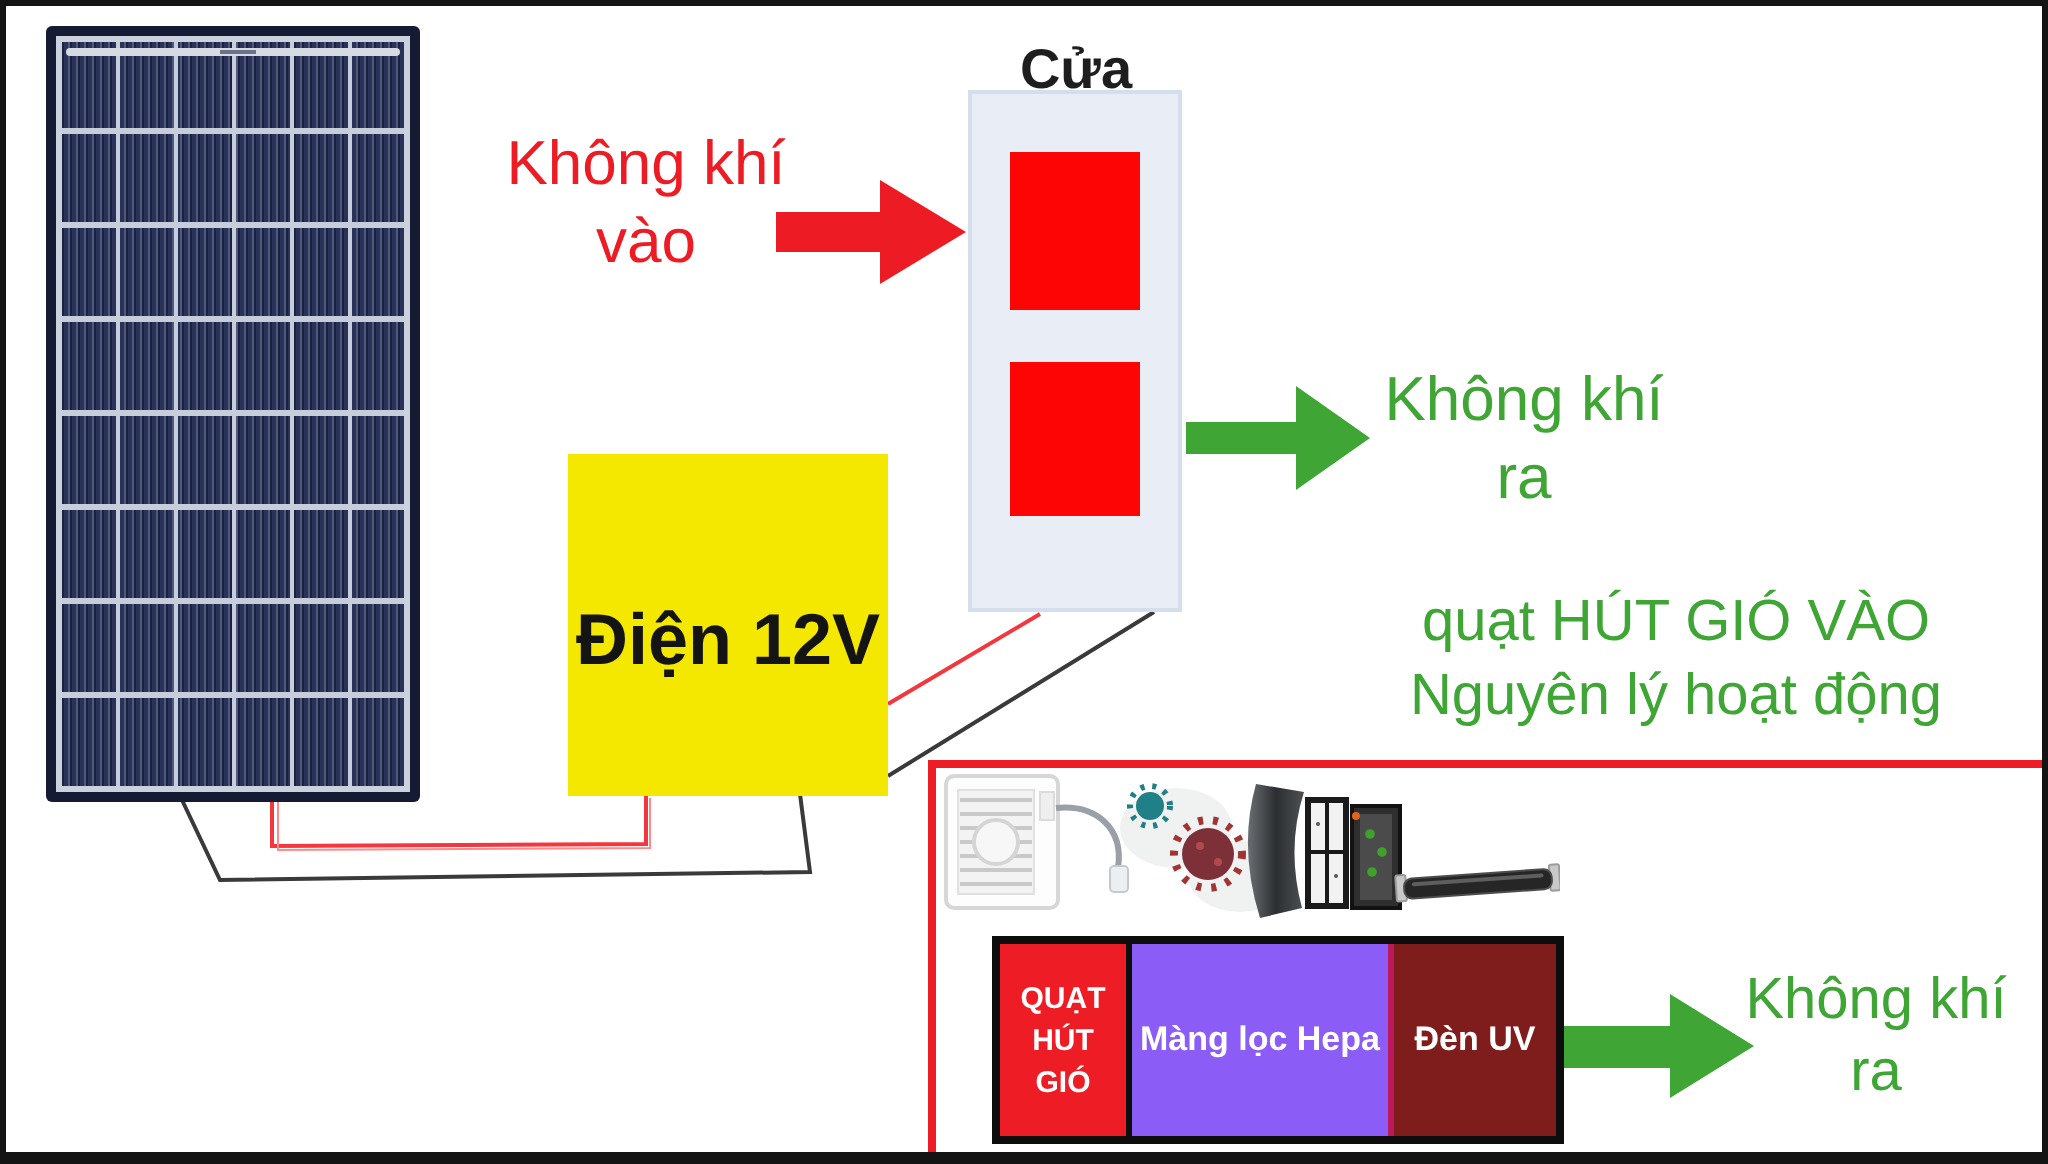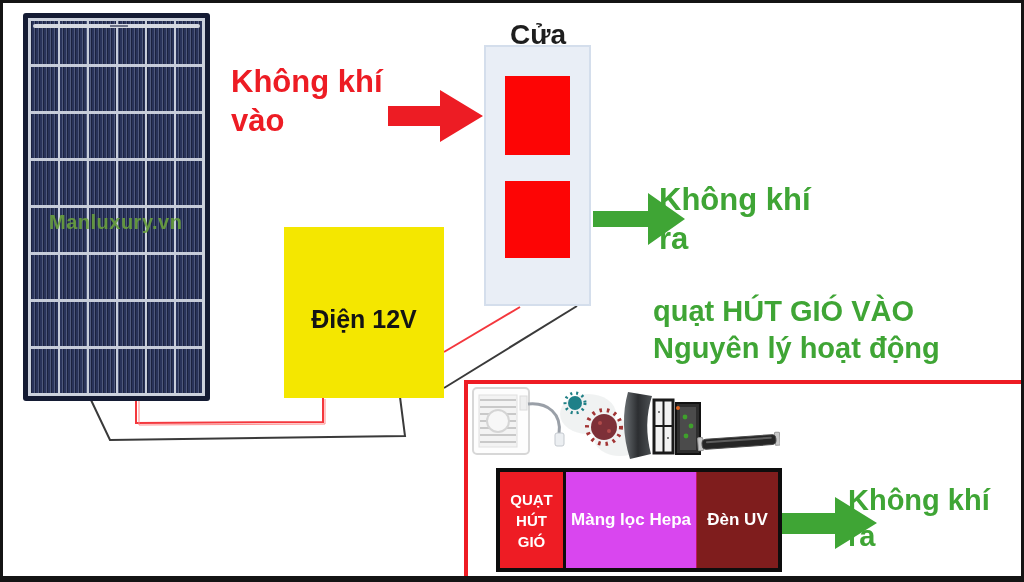--- a/index.html
+++ b/index.html
@@ -41,71 +41,70 @@
     font-size:28px; font-weight:bold; color:#1e1e1e; z-index:3;
   }
   .door{
     position:absolute; left:481px; top:42px; width:107px; height:261px; z-index:2;
     background:#e9eef6; border:2px solid #d4deec; box-sizing:border-box;
   }
   .vent{position:absolute; left:19px; width:65px; background:#fd0505;}
   .vent.v1{top:29px; height:79px;}
   .vent.v2{top:134px; height:77px;}
   
-  .lbl{position:absolute; font-weight:bold; z-index:3; line-height:1.25;}
+  .lbl{position:absolute; font-weight:normal; text-align:center; z-index:3; line-height:1.25;}
   .air-in{left:228px; top:60px; width:184px; font-size:31px; color:#ed1c24;}
   .air-out-mid{left:656px; top:178px; width:206px; font-size:31px; color:#3fa535;}
   .principle{left:650px; top:290px; width:370px; font-size:29px; color:#3fa535; line-height:1.28;}
   .air-out-bottom{left:845px; top:479px; width:180px; font-size:29px; color:#3fa535; z-index:4;}
   
   .arrow{position:absolute; z-index:3;}
   
   .power-box{
     position:absolute; left:281px; top:224px; width:160px; height:171px; z-index:2;
     background:#f4e700; display:flex; align-items:center; justify-content:center;
     box-sizing:border-box; padding-top:14px;
   }
-  .power-box span{font-size:25px; font-weight:bold; color:#141414;}
+  .power-box span{font-size:36px; font-weight:bold; color:#141414;}
   
   .purifier{
     position:absolute; left:461px; top:377px; width:641px; height:200px; z-index:2;
     background:#fff; border:4px solid #ee1c24; box-sizing:border-box;
   }
   .components{position:absolute; left:2px; top:2px;}
   .stage-bar{
     position:absolute; left:28px; top:84px; width:286px; height:104px;
     border:4px solid #0d0d0d; box-sizing:border-box; display:flex;
   }
   .stage{
     display:flex; align-items:center; justify-content:center; text-align:center;
     color:#ffffff; font-weight:bold; box-sizing:border-box;
   }
   .stage.s0{width:63px; background:#ee1c24; font-size:15px; line-height:1.4; padding:0 4px;}
-  .stage.s1{width:134px; background:#d946ef; border-left:3px solid #0d0d0d; border-right:1px solid #be185d; font-size:17px;}
+  .stage.s1{width:134px; background:#8b5cf6; border-left:3px solid #0d0d0d; border-right:3px solid #be185d; font-size:17px;}
   .stage.s2{flex:1; background:#7f1d1d; font-size:17px;}
 </style>
 </head>
 <body>
 
 <div class="frame">
 
   <svg class="wires" width="1024" height="582">
     <polyline points="88,397 107,437 402,433 397,394" fill="none" stroke="#3a3a3a" stroke-width="2"></polyline>
     <polyline points="133,394 133,420 320,419 320,394" fill="none" stroke="#f4373d" stroke-width="2"></polyline>
     <polyline points="136,396 136,422 322,421 322,396" fill="none" stroke="#ff8a8a" stroke-width="1"></polyline>
     <line x1="441" y1="349" x2="517" y2="304" stroke="#f4373d" stroke-width="2"></line>
     <line x1="441" y1="385" x2="574" y2="303" stroke="#3a3a3a" stroke-width="2"></line>
   </svg>
 
   <div class="solar-panel">
     <div class="cells"></div>
     <div class="rail">
         <i></i>
       </div>
-    <div class="watermark">Manluxury.vn</div>
   </div>
 
   <div class="door-label">Cửa</div>
   <div class="door">
     <div class="vent v1"></div>
     <div class="vent v2"></div>
   </div>
 
   <div class="lbl air-in">
     <div>Không khí</div>

